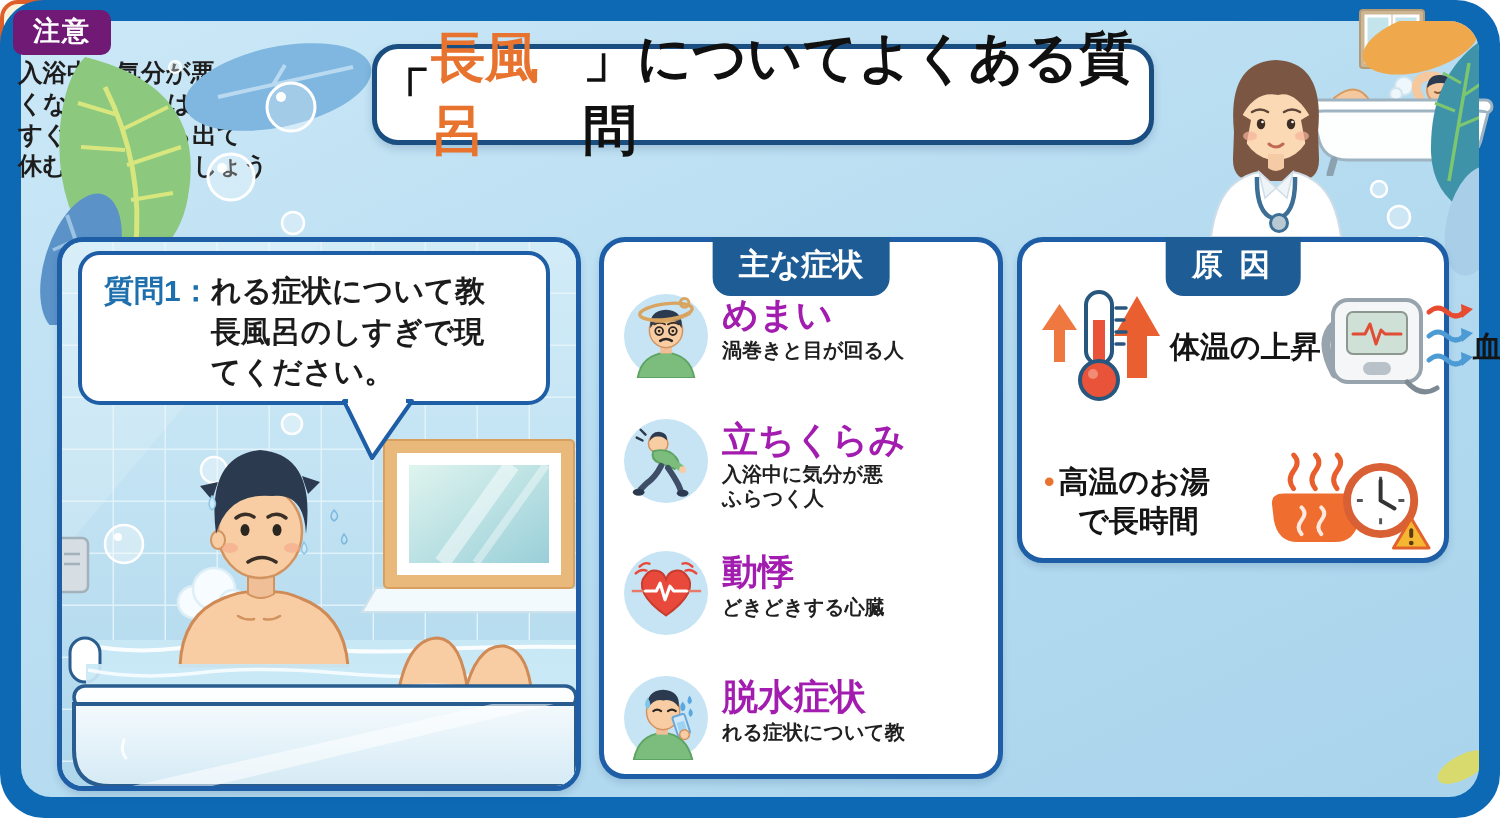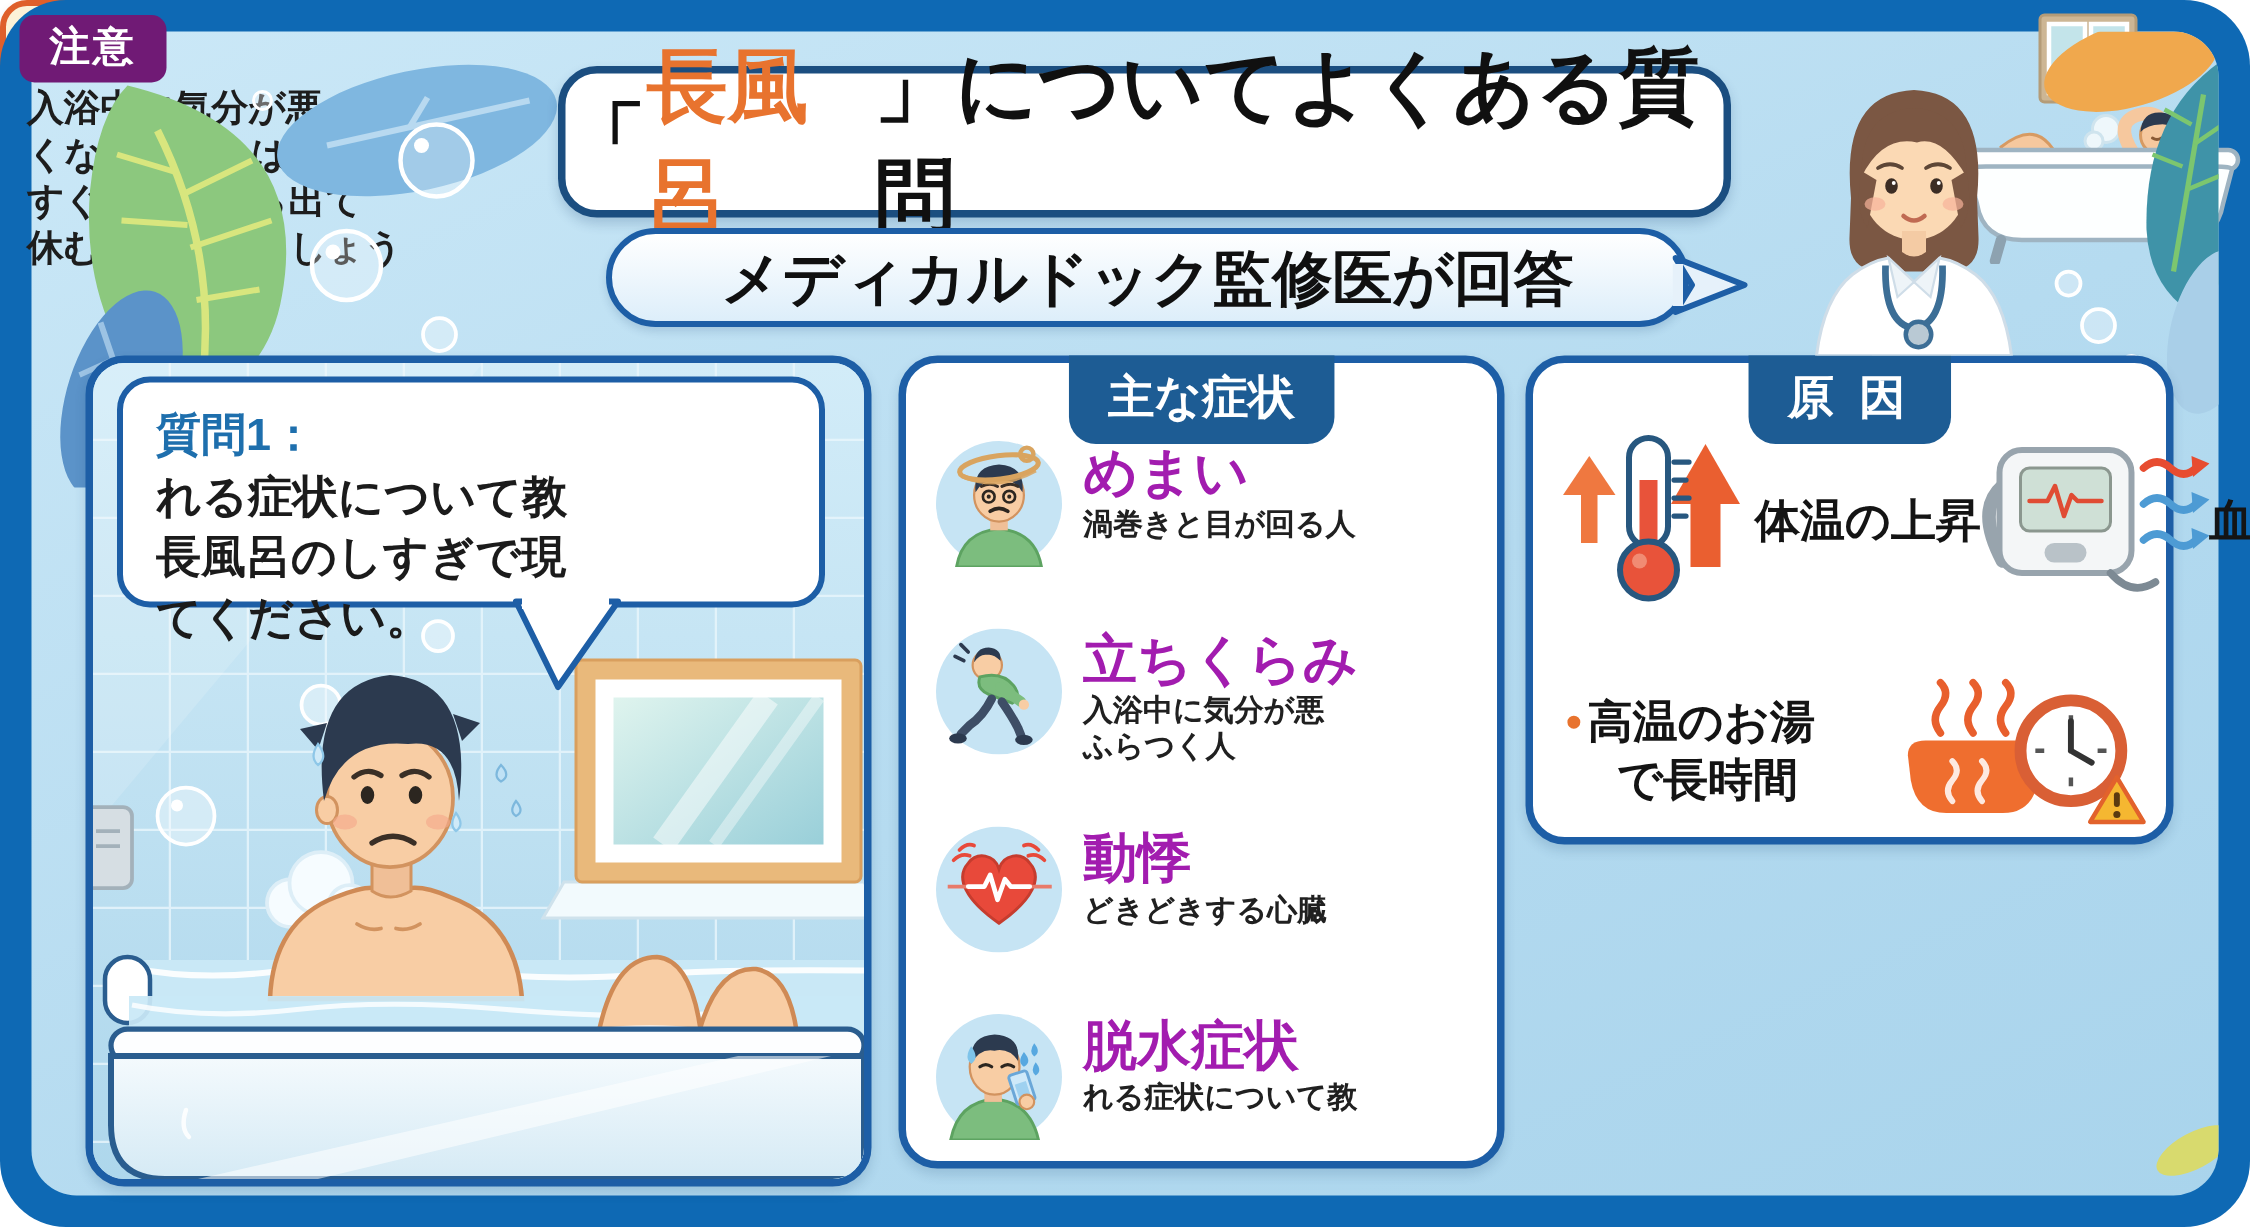--- a/index.html
+++ b/index.html
@@ -33,21 +33,21 @@
            border-radius:26px; box-shadow:0 4px 7px rgba(25,70,115,.16); }
   .tab { position:absolute; top:-5px; left:50%; transform:translateX(-50%);
          background:#1d5c94; color:#ffffff; font-weight:800; font-size:31px;
          padding:7px 26px 10px; border-radius:0 0 18px 18px; white-space:nowrap; }
 
   
   #panel-question { left:57px; top:237px; width:524px; height:554px; overflow:hidden; background:#cde9f6; }
   .scene { position:absolute; inset:0; }
   .q-bubble { position:absolute; left:16px; top:9px; width:472px; height:154px; z-index:2;
     background:#ffffff; border:4px solid #1d5ea6; border-radius:22px;
-    padding:16px 14px 10px 22px; display:flex;flex-direction:column; }
+    padding:16px 14px 10px 22px; display:flex; }
   .q-label { font-size:30px; font-weight:900; color:#1e6fad; white-space:nowrap; line-height:1.35; }
   .q-text { font-size:30px; font-weight:900; color:#1b1b1b; line-height:1.35; }
   .q-tail { position:absolute; left:276px; top:156px; z-index:3; }
 
   
   #panel-symptoms { left:599px; top:237px; width:404px; height:542px; }
   .sym-rows { position:absolute; left:20px; right:12px; top:52px; bottom:14px;
     display:flex; flex-direction:column; justify-content:space-between; }
   .sym-row { display:flex; gap:14px; align-items:flex-start; }
   .sym-icon { flex:0 0 84px; }
@@ -118,27 +118,20 @@
       <ellipse cx="34" cy="20" rx="28" ry="12" fill="#d8da6e" transform="rotate(-28 34 20)"></ellipse>
     </svg>
   </div>
 
   <div class="title-banner">
     <span>「</span>
       <span class="hl">長風呂</span>
       <span>」についてよくある質問</span>
   </div>
 
-  <div class="subtitle">
-    <span>メディカルドック監修医が回答</span>
-    <svg class="tail" width="54" height="46" viewBox="0 0 54 46">
-      <polygon points="2,5 48,23 2,41 13,23" fill="#e6f1fa" stroke="#1d5ea6" stroke-width="4" stroke-linejoin="round"></polygon>
-      <rect x="0" y="9" width="7" height="28" fill="#e6f1fa"></rect>
-    </svg>
-  </div>
 
   <svg class="doctor" viewBox="0 0 186 201">
     <path d="M51,96 Q44,26 93,24 Q142,26 135,96 L136,122 Q137,146 112,145 L74,145 Q49,146 50,122 Z" fill="#7b5743"></path>
     <ellipse cx="93" cy="87" rx="35" ry="37" fill="#fbd9b4"></ellipse>
     <path d="M58,82 Q57,38 93,36 Q129,38 128,82 Q112,54 95,59 Q72,54 58,82 Z" fill="#7b5743"></path>
     <path d="M58,78 Q53,104 62,116 L68,84 Z" fill="#7b5743"></path>
     <path d="M128,78 Q133,104 124,116 L118,84 Z" fill="#7b5743"></path>
     <path d="M69,76 Q77,71 85,76" stroke="#5d4636" stroke-width="2.5" fill="none" stroke-linecap="round"></path>
     <path d="M101,76 Q109,71 117,76" stroke="#5d4636" stroke-width="2.5" fill="none" stroke-linecap="round"></path>
     <ellipse cx="78" cy="88" rx="4.2" ry="5.2" fill="#3c2d24"></ellipse>

